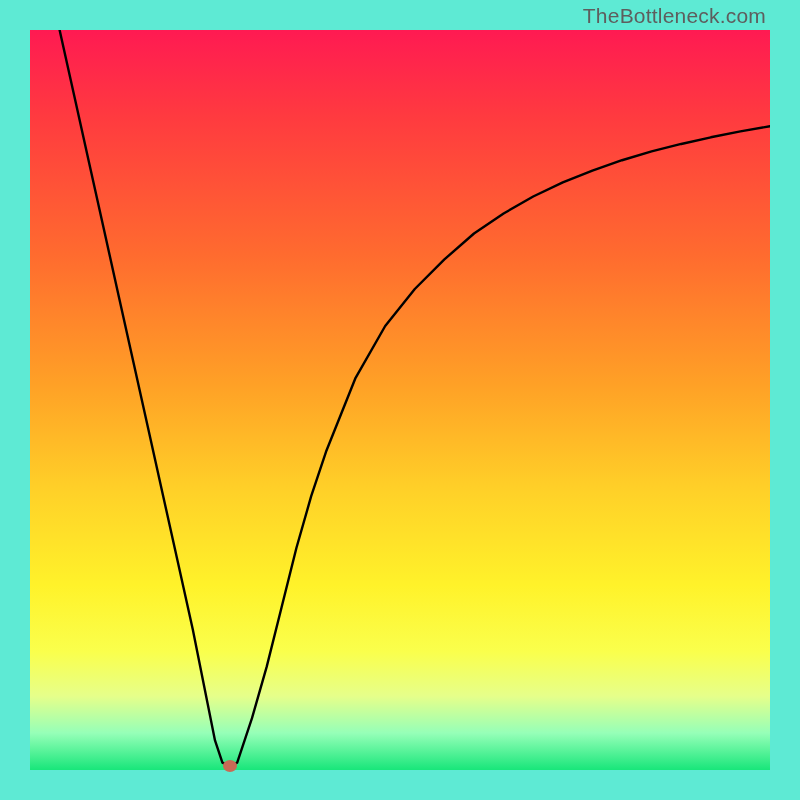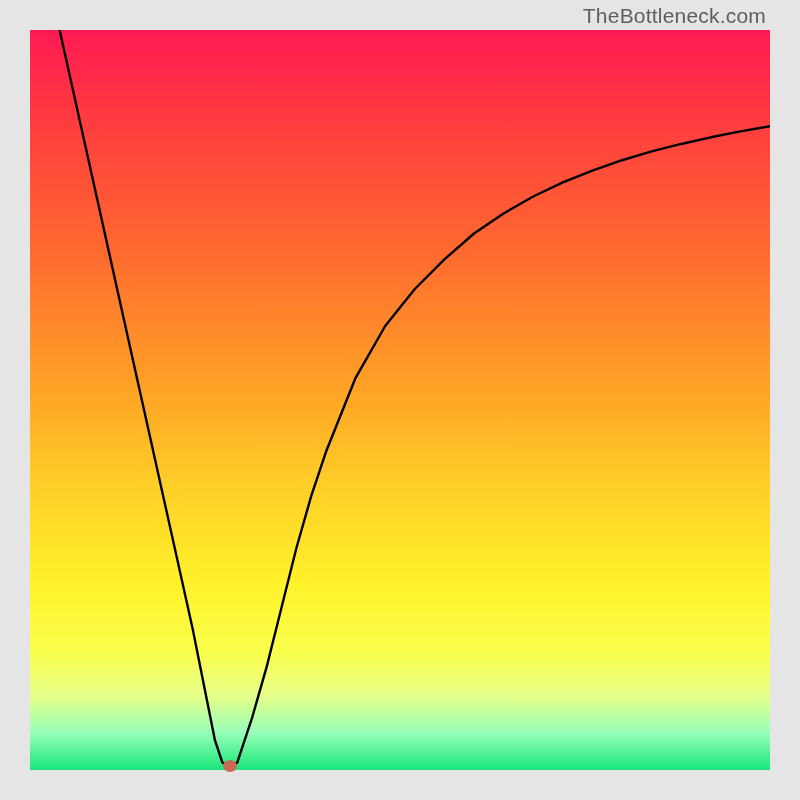--- a/index.html
+++ b/index.html
@@ -6,21 +6,21 @@
   body {
     width: 800px;
     height: 800px;
     overflow: hidden;
     position: relative;
     font-family: Arial, Helvetica, sans-serif;
   }
   .frame {
     position: absolute;
     inset: 0;
-    background: #e5e5e5;
+    background: #5eead4;
   }
   .plot {
     position: absolute;
     left: 30px;
     top: 30px;
     width: 740px;
     height: 740px;
     background: linear-gradient(to bottom,
       #ff1a52 0%,
       #ff3b3f 12%,

